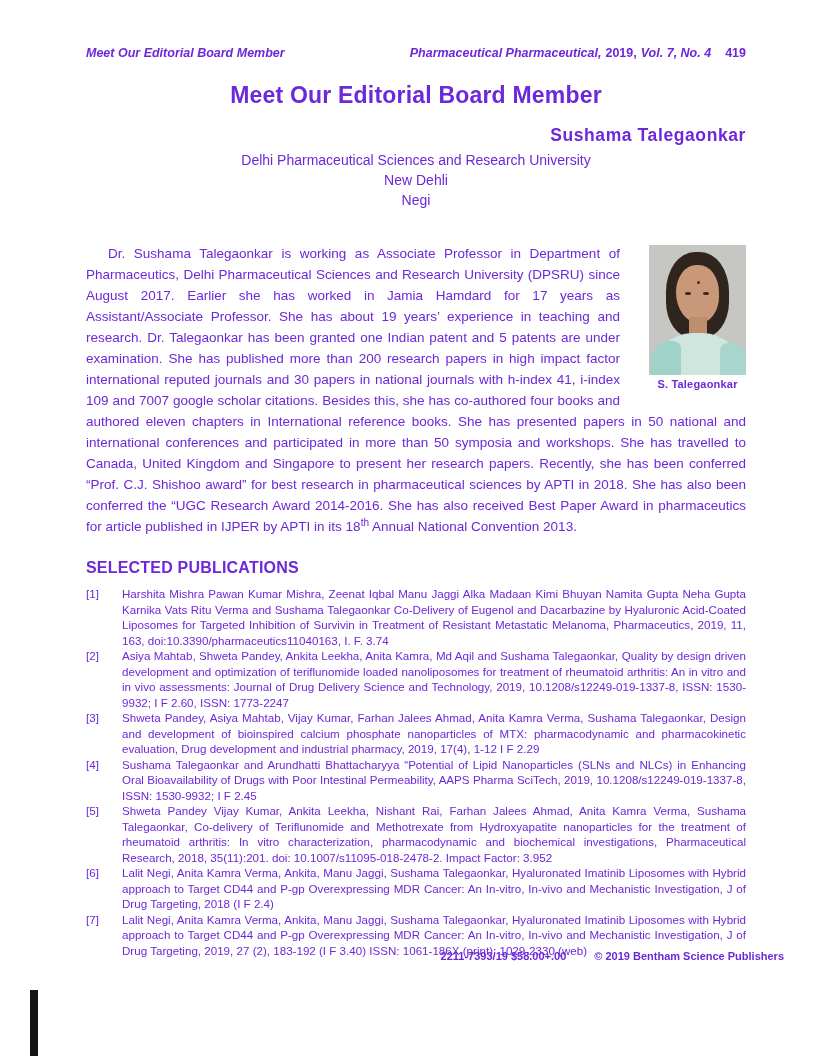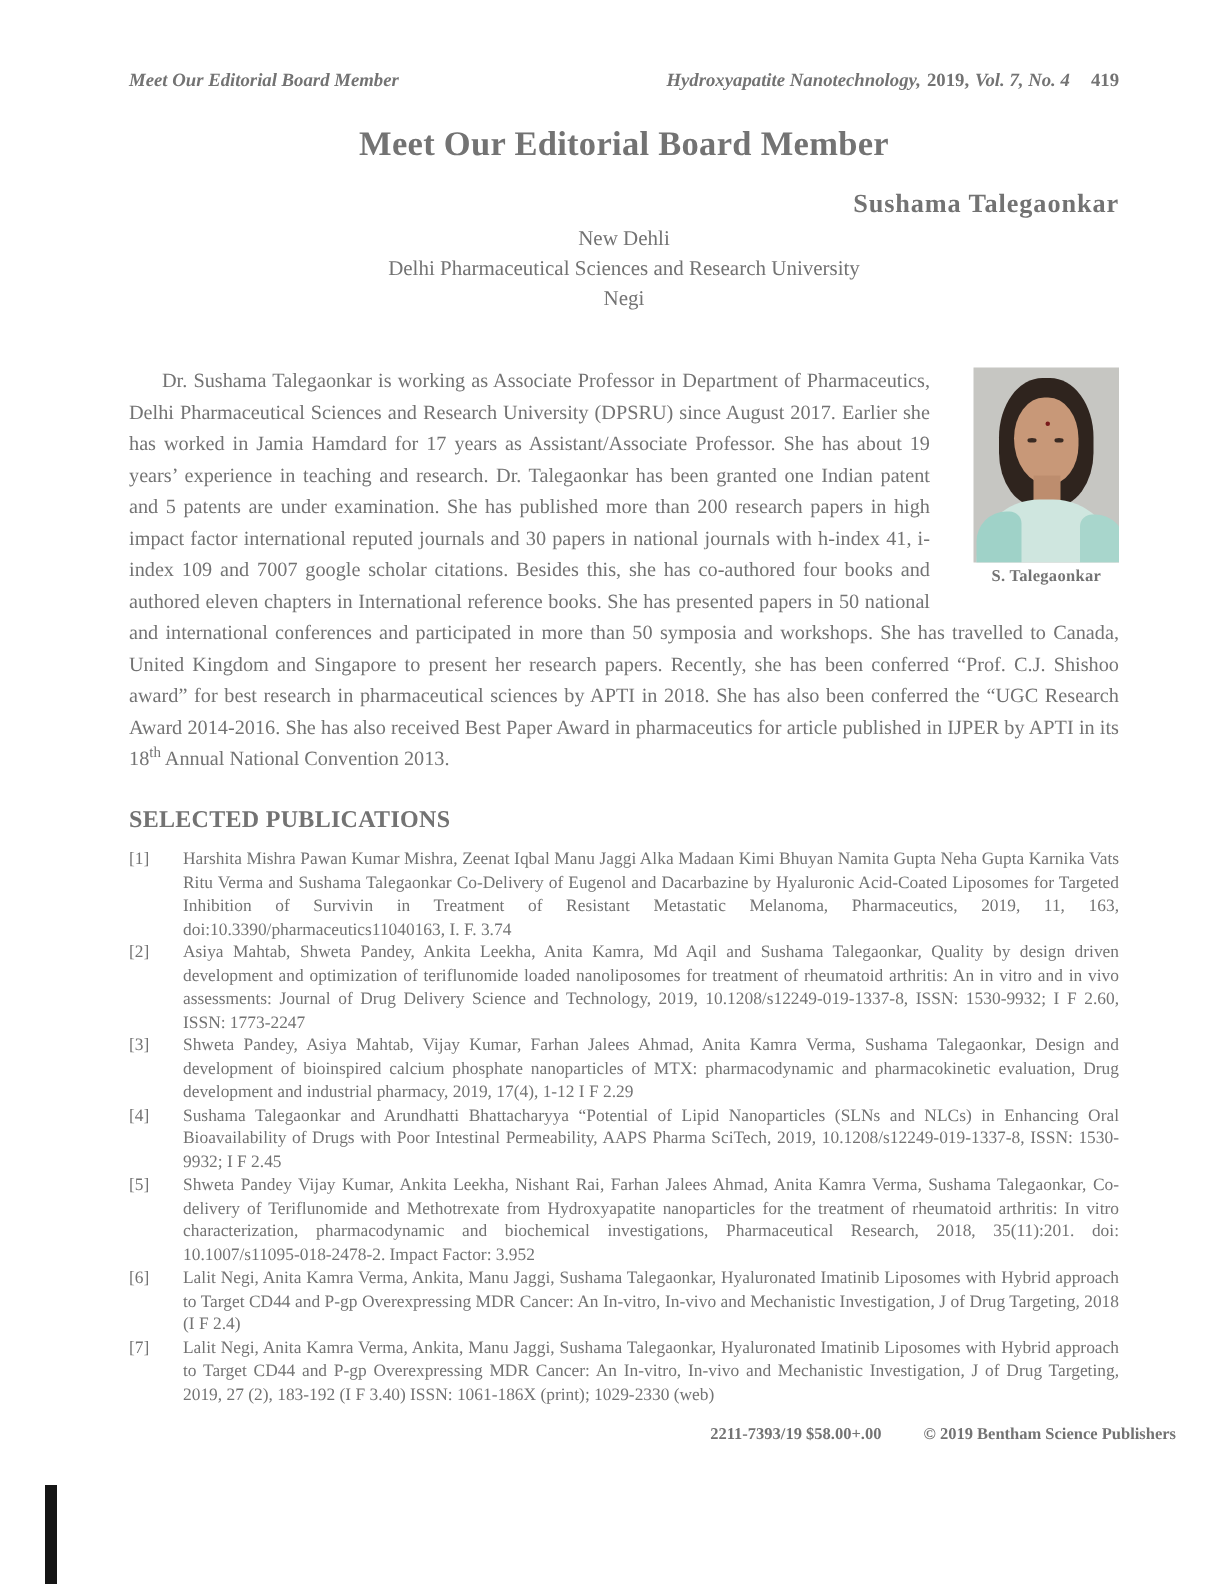--- a/index.html
+++ b/index.html
@@ -1,21 +1,21 @@
 <!DOCTYPE html>
 <html><head>
 <meta charset="utf-8">
 <style>
   html,body{margin:0;padding:0;background:#ffffff;}
   .page{
     position:relative;
     width:816px;height:1056px;
     background:#ffffff;
-    font-family:Liberation Serif, serif;
-    color:#737373;
+    font-family:Liberation Sans, sans-serif;
+    color:#6d28d9;
     overflow:hidden;
   }
   .content{margin:0 70px 0 86px;}
   
   .running-head{
     display:flex;justify-content:space-between;align-items:baseline;
     padding-top:46px;font-size:12.5px;font-weight:bold;
   }
   .rh-left{font-style:italic;}
   .rh-right{white-space:nowrap;}
@@ -79,29 +79,29 @@
   .scan-bar{position:absolute;left:30px;top:990px;width:8px;height:66px;background:#151515;}
 </style>
 </head>
 <body>
 
 <div class="page">
   <div class="content">
 
     <div class="running-head">
       <span class="rh-left">Meet Our Editorial Board Member</span>
-      <span class="rh-right"><span class="rh-it">Hydroxyapatite Nanotechnology,</span><span class="rh-up">2019,</span><span class="rh-vol">Vol. 7, No. 4</span><span class="rh-page">419</span></span>
+      <span class="rh-right"><span class="rh-it">Pharmaceutical Pharmaceutical,</span><span class="rh-up">2019,</span><span class="rh-vol">Vol. 7, No. 4</span><span class="rh-page">419</span></span>
     </div>
 
     <div class="doc-title">Meet Our Editorial Board Member</div>
 
     <div class="member-name">Sushama Talegaonkar</div>
     <div class="affil">
+      <div>Delhi Pharmaceutical Sciences and Research University</div>
       <div>New Dehli</div>
-      <div>Delhi Pharmaceutical Sciences and Research University</div>
       <div>Negi</div>
     </div>
 
     <div class="bio-wrap">
       <figure class="photo-fig" style="margin-block:2px 4px;margin-inline:0 0;">
         <div class="photo-img">
           <div class="hair"></div>
           <div class="face"></div>
           <div class="eye l"></div>
           <div class="eye r"></div>

